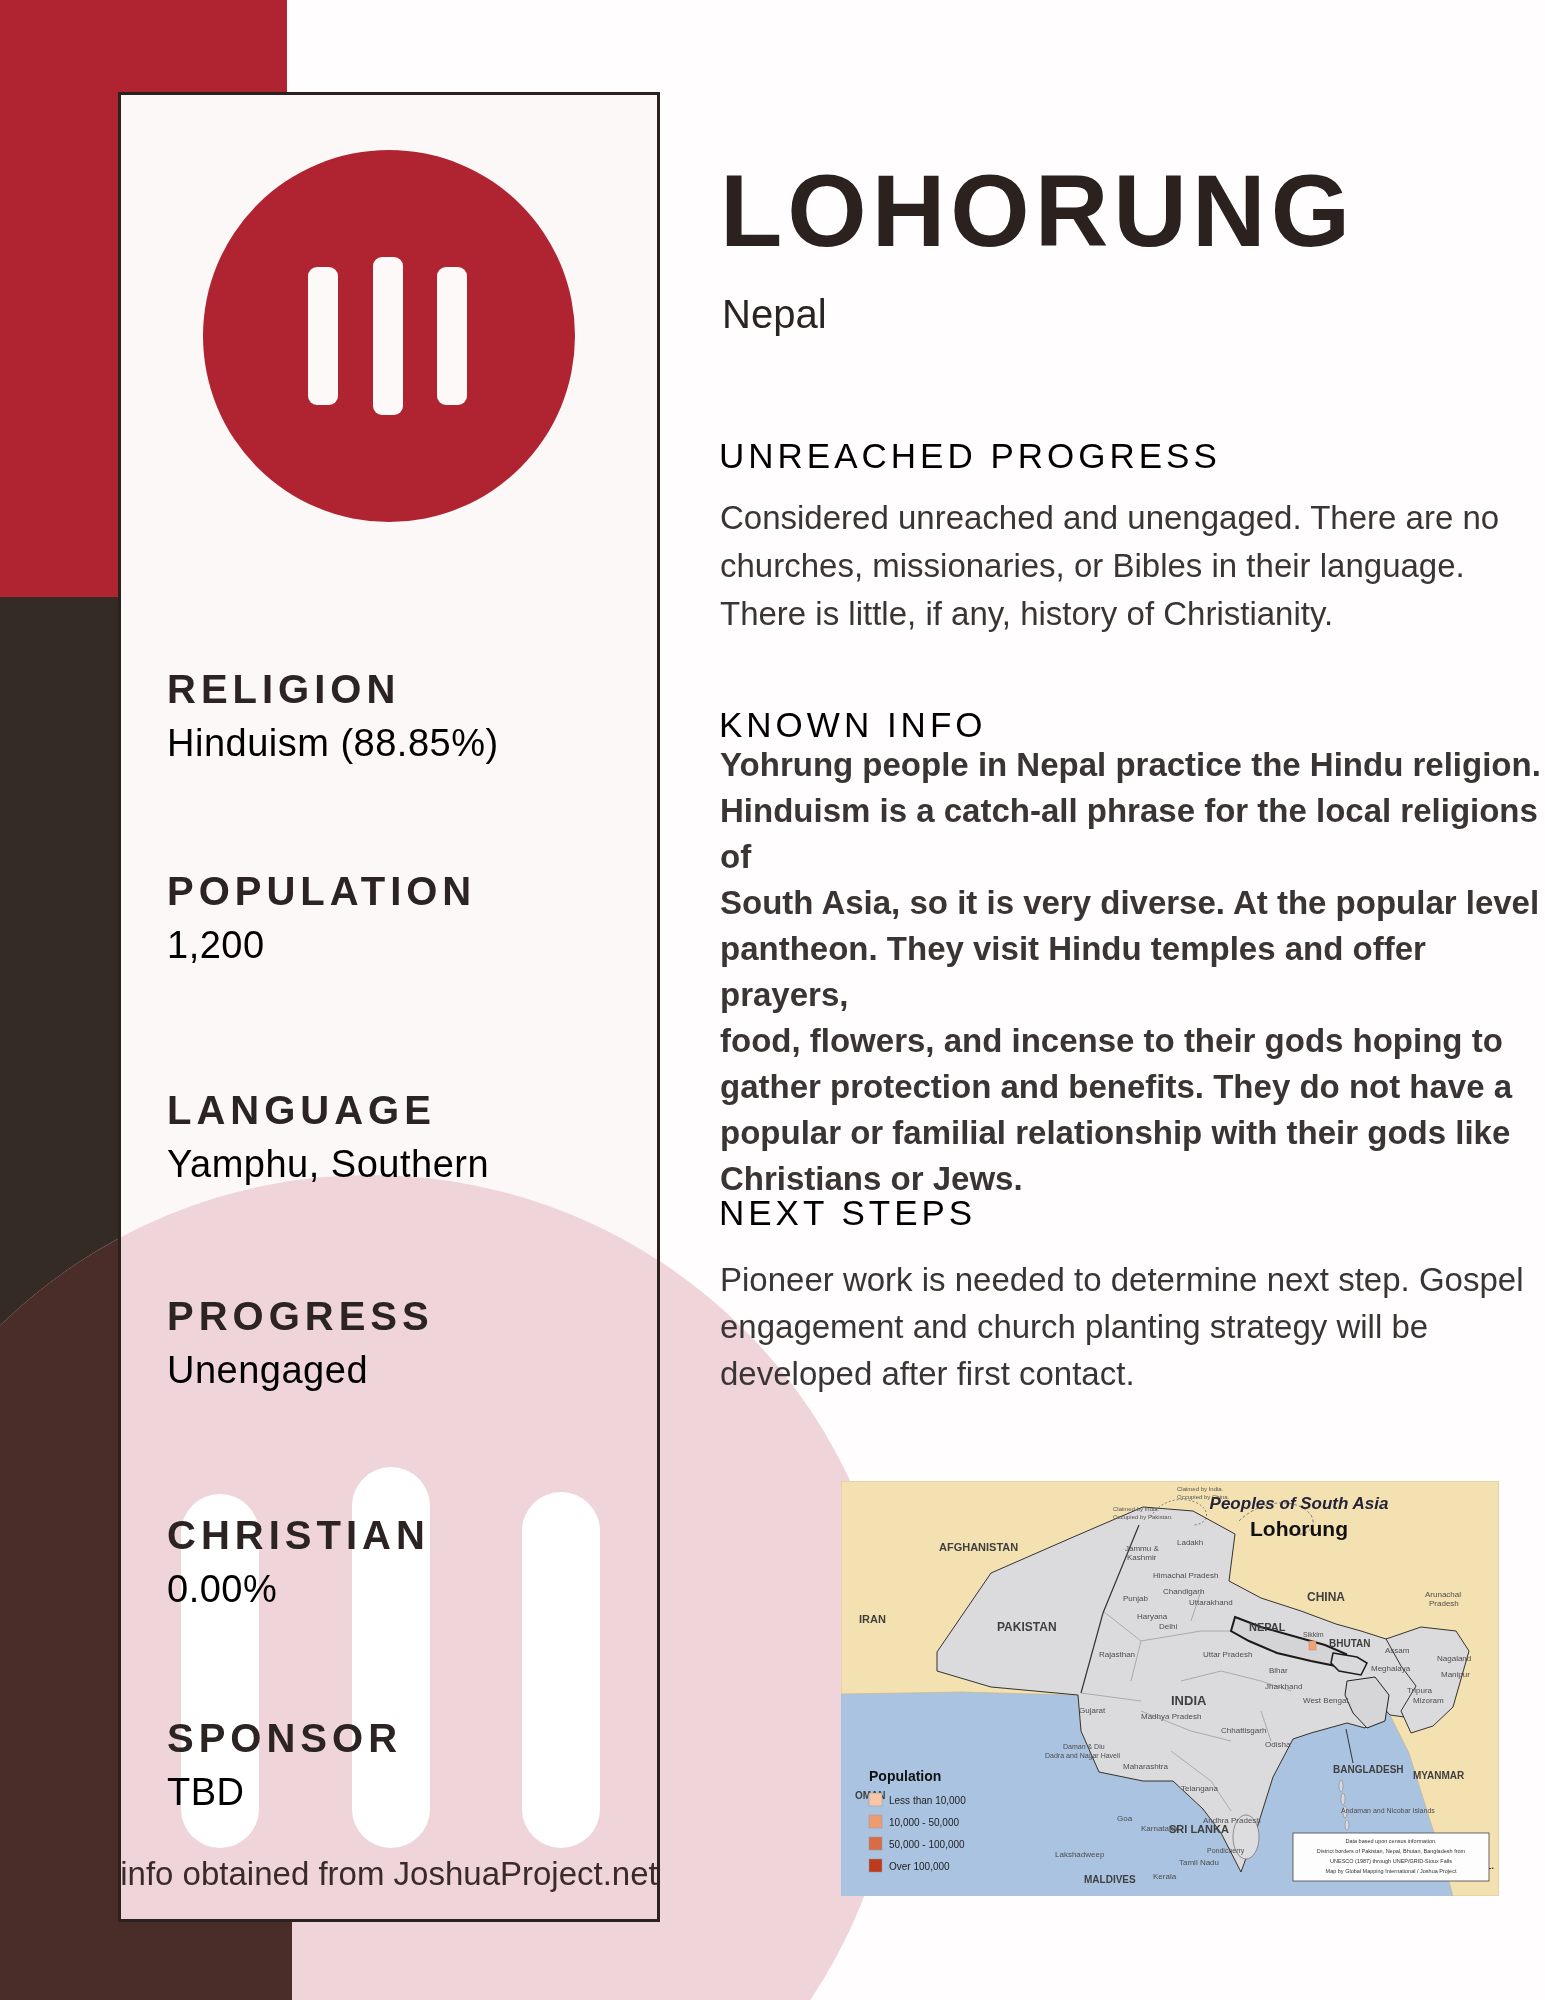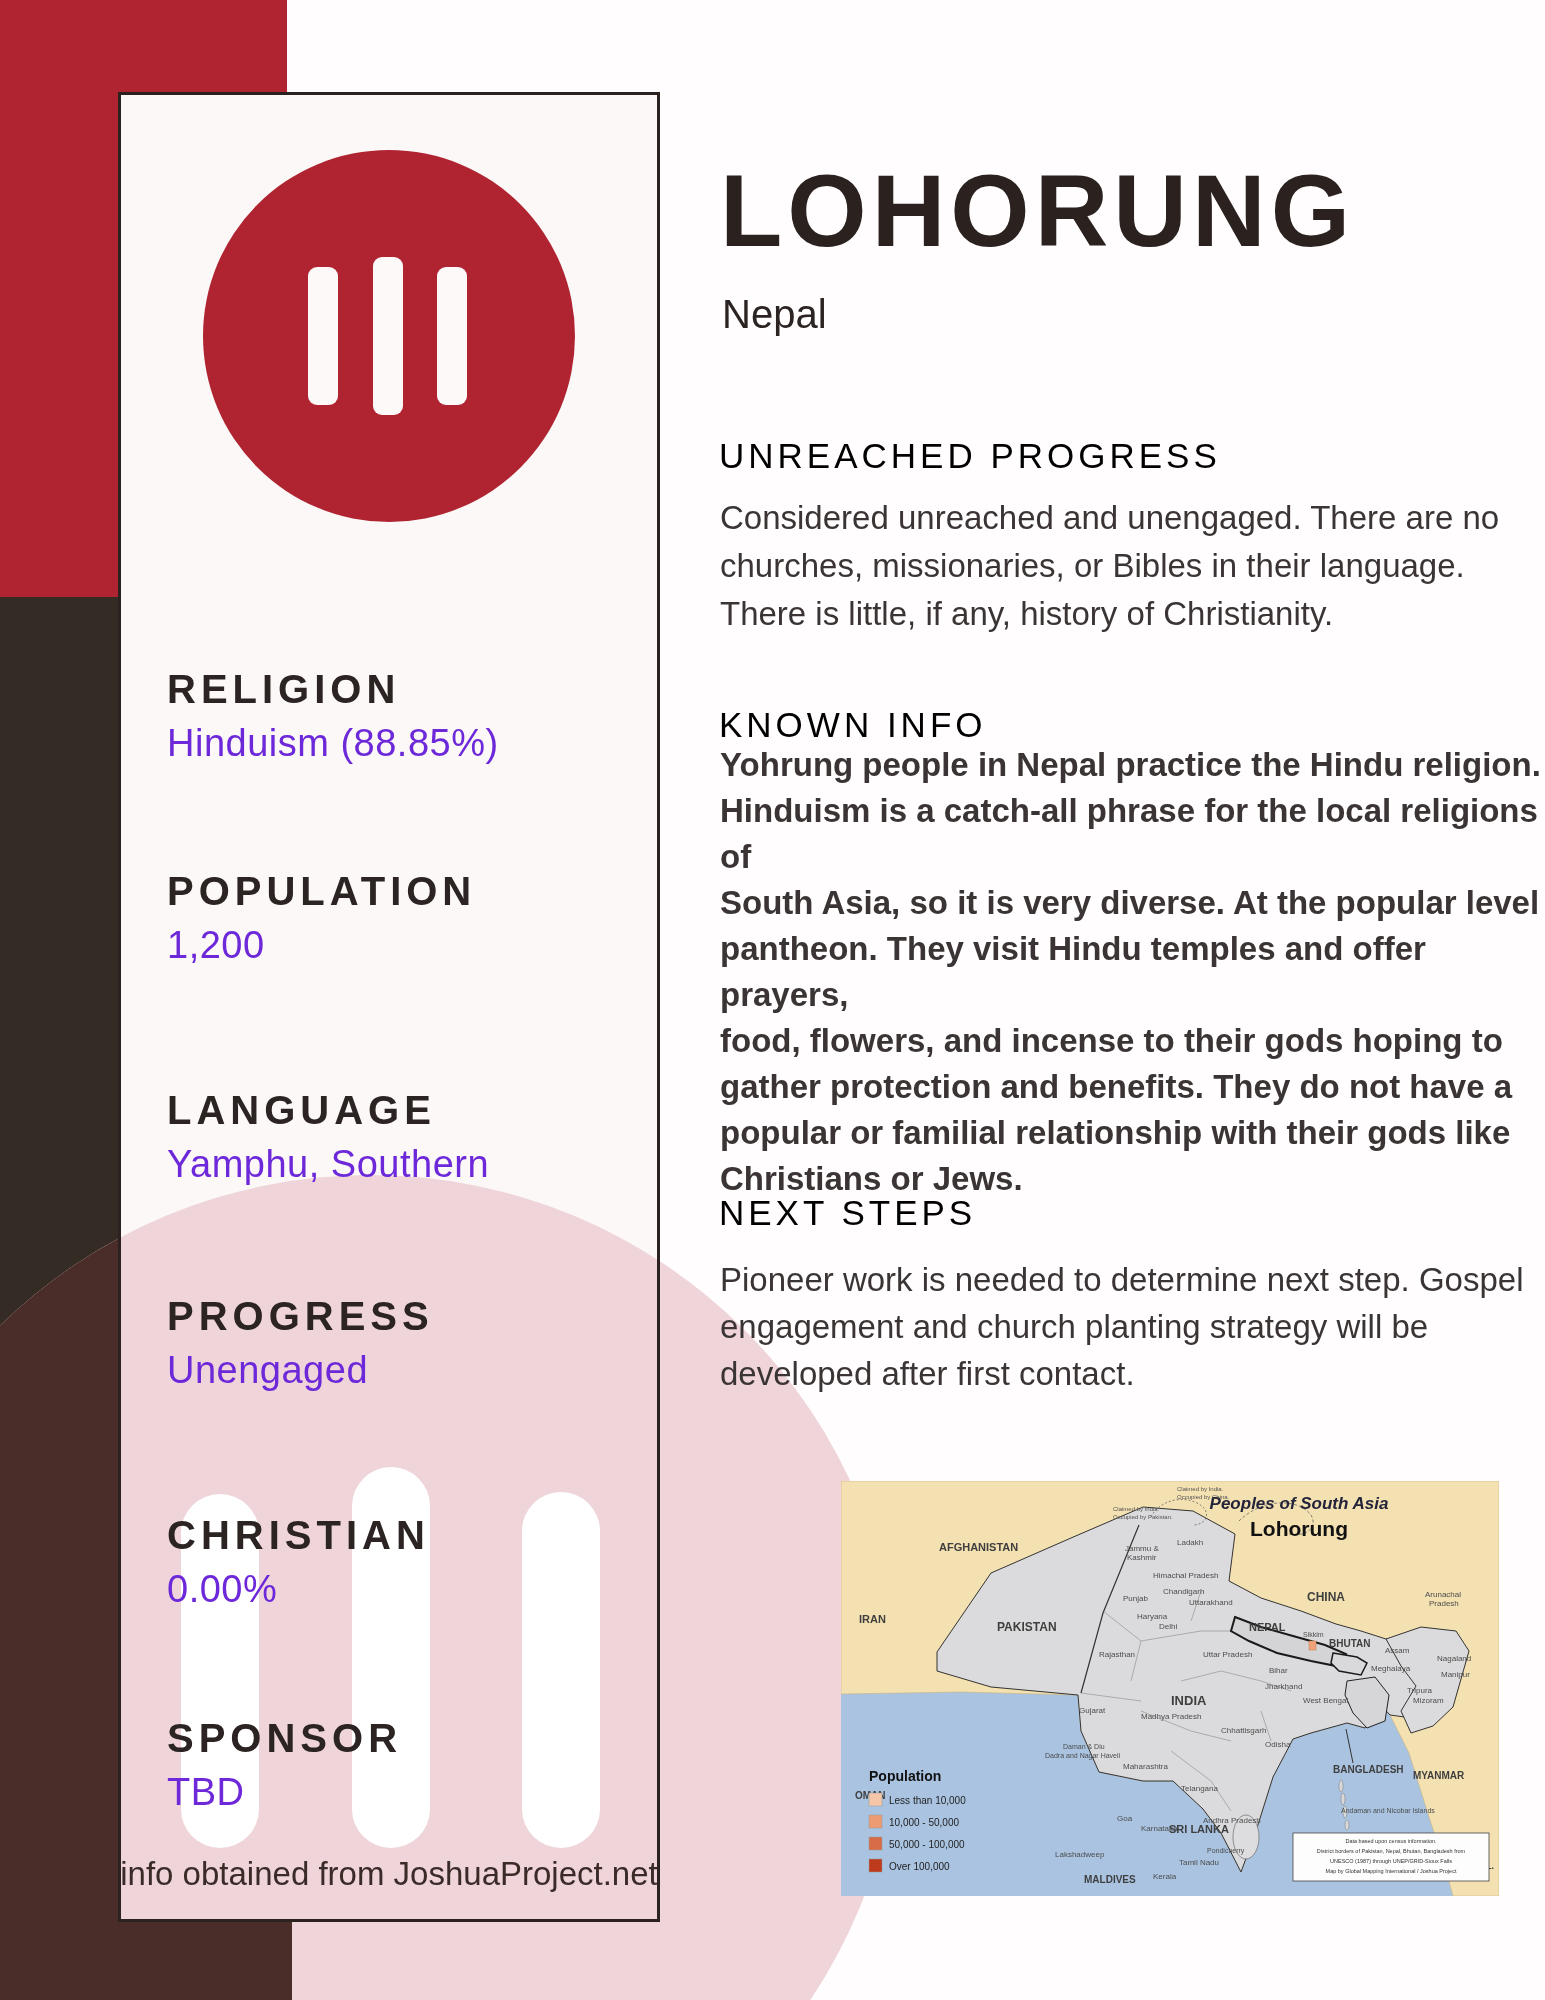--- a/index.html
+++ b/index.html
@@ -25,21 +25,21 @@
   #logobar-3{left:234px;top:117px;height:138px;}
 
   
   .bigbar{position:absolute;width:78px;background:#FFFFFF;border-radius:39px;}
   #bigbar-1{left:181px;top:1494px;height:354px;}
   #bigbar-2{left:352px;top:1467px;height:381px;}
   #bigbar-3{left:522px;top:1492px;height:356px;}
 
   
   .card-label{font-weight:700;font-size:40px;letter-spacing:5px;line-height:1.1;color:#2B2423;}
-  .card-value{font-size:38px;line-height:1.1;color:#6d28d9;letter-spacing:0.5px;}
+  .card-value{font-size:38px;line-height:1.1;color:#000000;letter-spacing:0.5px;}
   .card-section{left:167px;}
   #card-footer{left:118px;top:1855px;width:542px;text-align:center;font-size:33px;color:#3B2B28;}
 
   
   #main-title{left:720px;top:160px;font-size:102px;font-weight:800;letter-spacing:5px;color:#2B2220;line-height:1;}
   #main-subtitle{left:722px;top:292px;font-size:40px;color:#2B2423;}
   .col-heading{left:719px;font-size:35px;letter-spacing:4px;color:#000000;line-height:1.1;}
   .para{left:720px;font-size:33px;color:#3A3534;}
   #para-unreached .tline{line-height:48px;}
   #para-known .tline{line-height:46px;font-weight:bold;}

